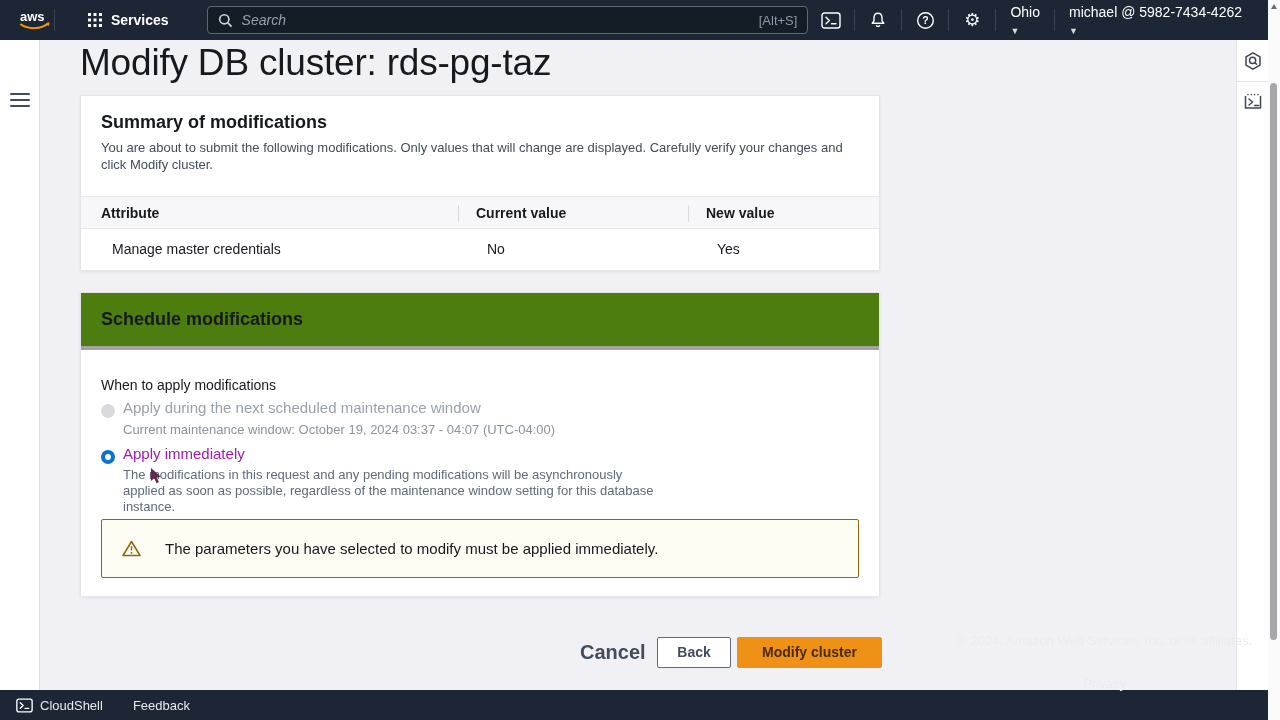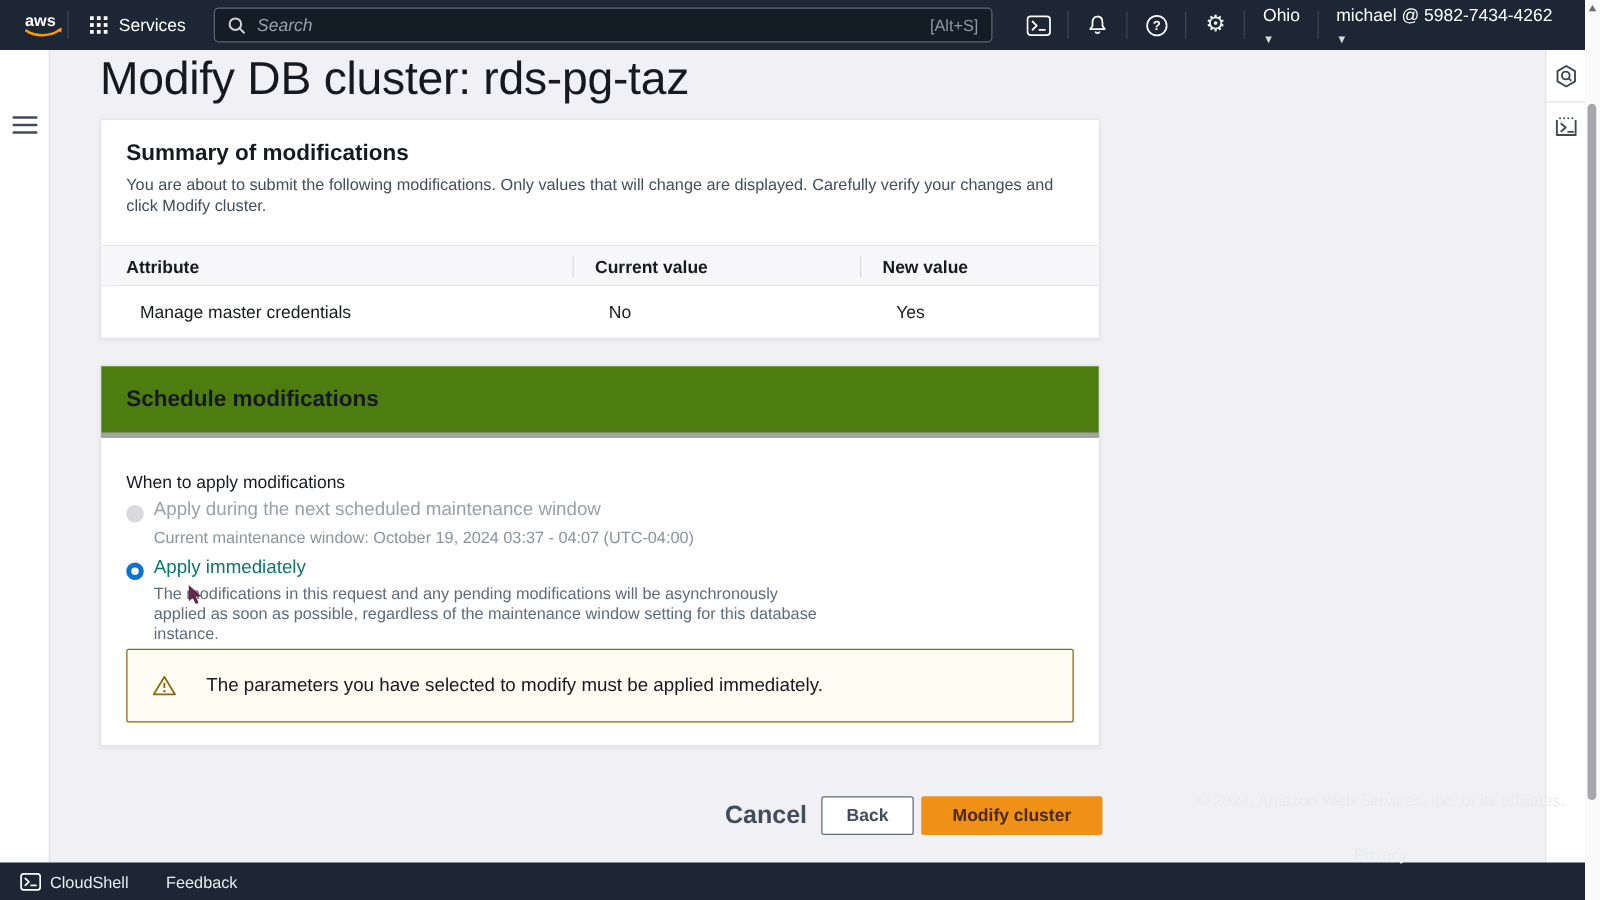--- a/index.html
+++ b/index.html
@@ -5,21 +5,21 @@
   * { margin:0; padding:0; box-sizing:border-box; }
   html,body { width:1280px; height:720px; }
   body { font-family:"Liberation Sans","DejaVu Sans",sans-serif; -webkit-font-smoothing:antialiased; }
   #app { position:relative; width:1280px; height:720px; background:#f1f1f5; overflow:hidden; }
 
   
   .topnav { position:absolute; left:0; top:0; width:1268px; height:40px; background:#1c2634;
             display:flex; align-items:center; color:#fff; font-size:14px; }
   .nav-sep { width:1px; height:22px; background:#3a4556; flex:0 0 auto; }
   .logo { margin-left:16px; flex:0 0 auto; display:flex; align-items:center; cursor:pointer; }
-  .services { display:flex; align-items:center; gap:8px; margin:0 16px; cursor:pointer; }
+  .services { display:flex; align-items:center; gap:8px; margin:0 32px; cursor:pointer;font-weight:bold; }
   .searchbox { width:623px; height:28px; background:#141c26; border:1px solid #5c6876; border-radius:4px;
                display:flex; align-items:center; padding:12px 10px; margin-left:6px; }
   .searchbox .ph { font-style:italic; color:#95a0ae; margin-left:9px; flex:1; }
   .searchbox .kbd { color:#8d99a8; font-size:13px; }
   .nav-right { margin-left:auto; display:flex; align-items:center; margin-right:12px; }
   .icon-btn { width:24px; height:24px; display:flex; align-items:center; justify-content:center; margin:0 11px; cursor:pointer; }
   .gear-glyph { font-family:"DejaVu Sans",sans-serif; font-size:18px; color:#f0f3f5; line-height:1; }
   .menu-lbl { display:flex; gap:6px; margin:0 14px; cursor:pointer; white-space:nowrap;flex-direction:column; }
   .caret { font-size:9px; color:#d5dbdb; }
 
@@ -57,21 +57,21 @@
 
   .card2 { top:292px; height:305px; }
   .c2head { height:57px; background:#4d7c0f; border-bottom:4px solid #a3a3a3; display:flex; align-items:center; padding-left:20px; }
   .field-label { position:absolute; left:20px; top:84px; font-size:14px; color:#16191f; }
 
   .radio { position:absolute; left:20px; width:14px; height:14px; border-radius:50%; }
   .radio.disabled { background:#d9d9de; }
   .radio.selected { width:14px; height:14px; border:4px solid #0972d3; background:#fff; }
   .opt-label { position:absolute; left:42px; font-size:15px; white-space:nowrap; }
   .opt-label.dis { color:#99a1aa; }
-  .opt-label.sel { color:#0f766e; cursor:pointer; }
+  .opt-label.sel { color:#a21caf; cursor:pointer; }
   .opt-sub { position:absolute; left:42px; font-size:13px; color:#8a949e; white-space:nowrap; }
   .opt-desc { position:absolute; left:42px; font-size:13px; line-height:16px; color:#5f6b7a; max-width:540px; }
 
   .warnbox { position:absolute; left:20px; right:20px; top:226px; height:59px; border:1px solid #8d6605;
              border-radius:2px; background:#fffcf4; display:flex; align-items:center; padding:0 20px; gap:24px; }
   .warnbox .msg { font-size:15px; color:#16191f; }
 
   
   .btn-cancel { position:absolute; left:580px; top:637px; height:31px; line-height:31px; font-size:20px; font-weight:700; color:#414d5c; cursor:pointer; }
   .btn-back { position:absolute; left:657px; top:637px; width:74px; height:31px; background:#fff; border:1px solid #5f6b7a;

